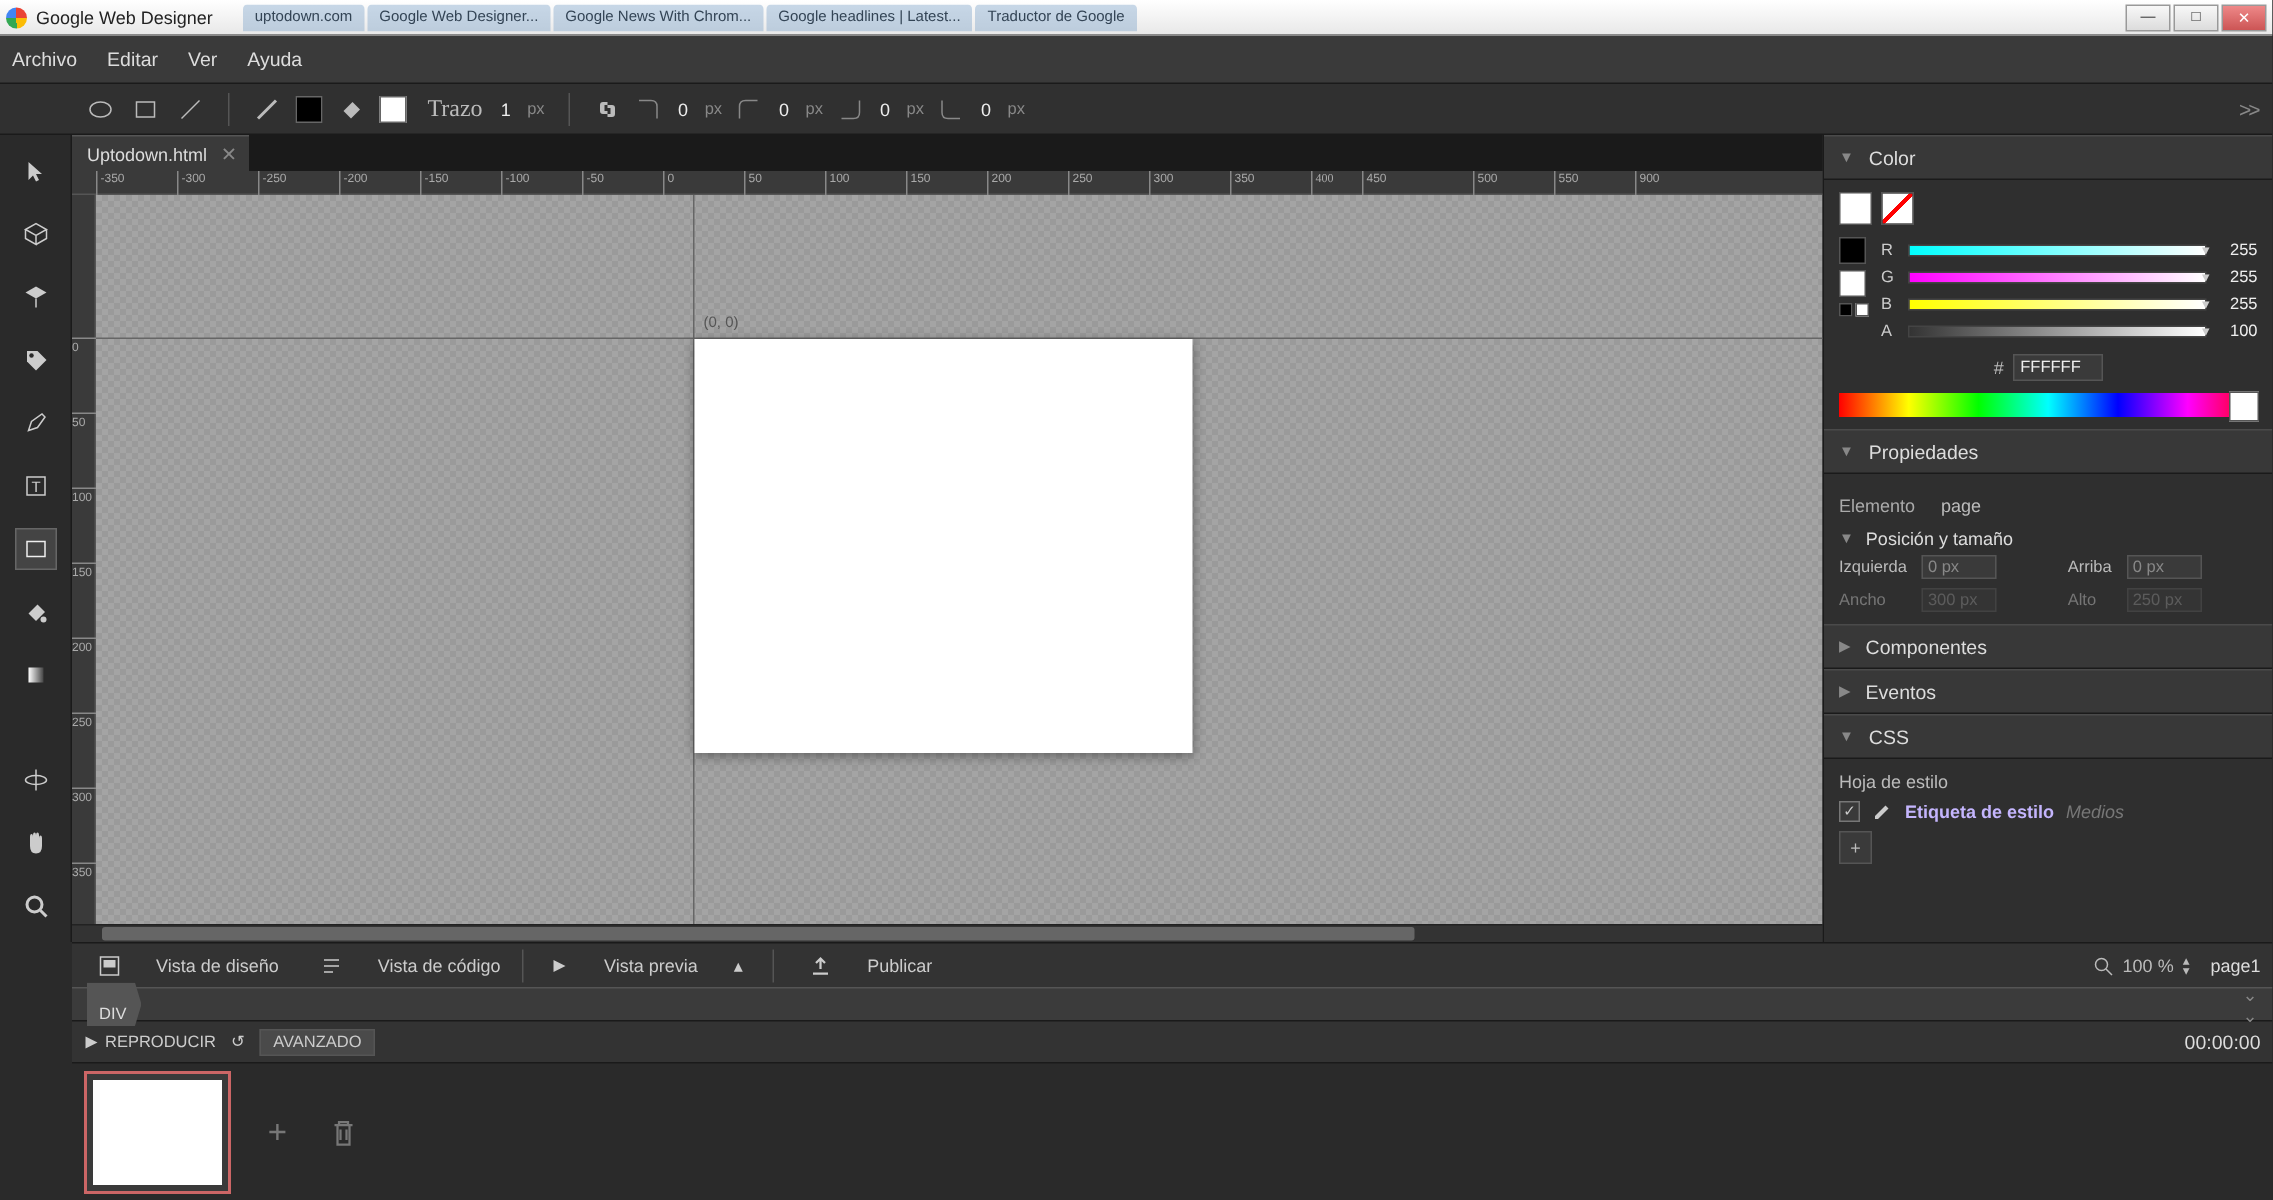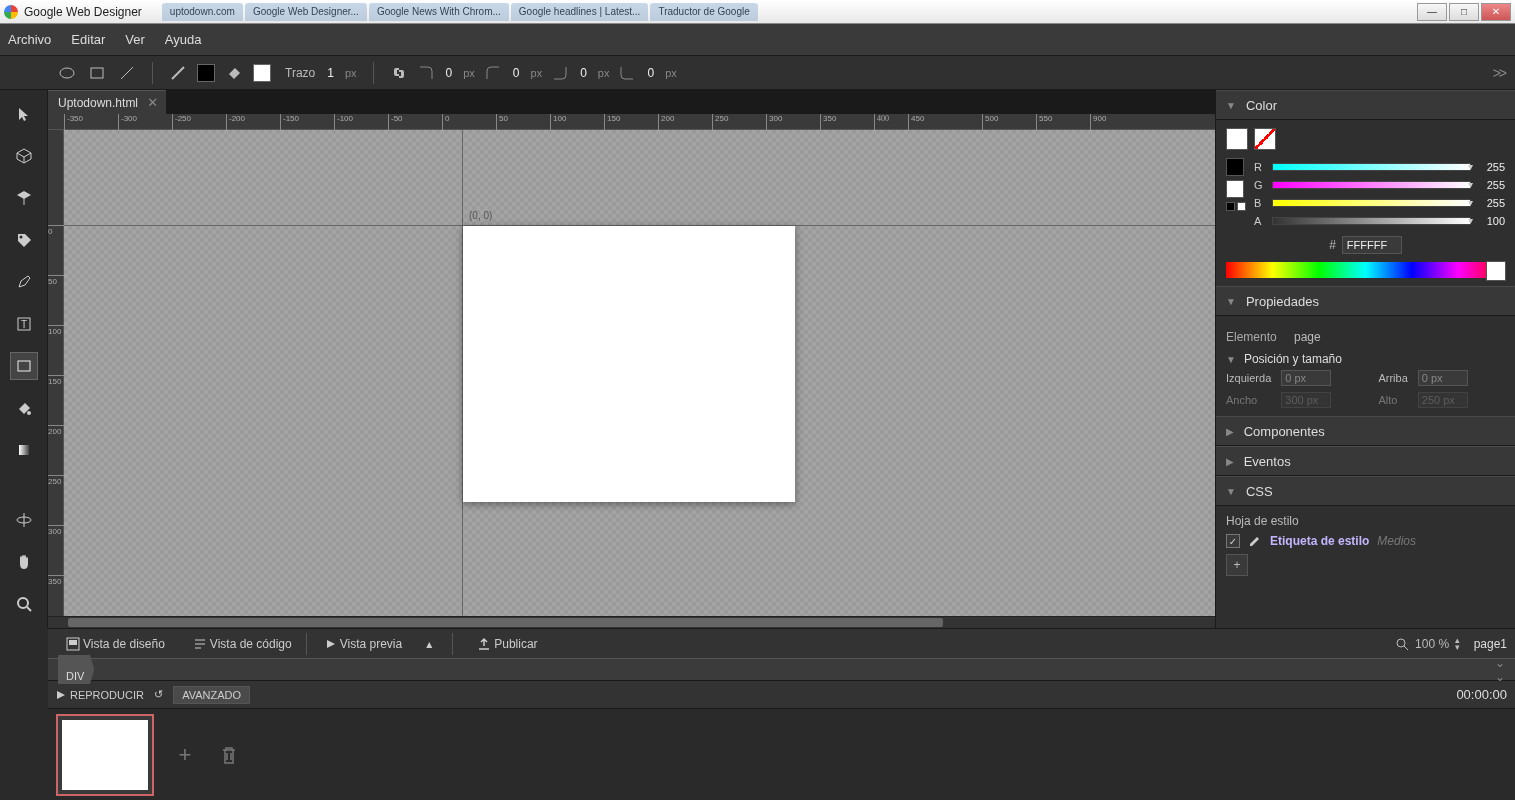--- a/index.html
+++ b/index.html
@@ -18,21 +18,21 @@
 
 .menubar { height: 32px; background: #3a3a3a; display: flex; align-items: center; padding: 0 8px; gap: 20px; font-size: 13px; color: #ddd; border-bottom: 1px solid #1a1a1a; }
 .menubar span { cursor: pointer; }
 
 
 .optbar { height: 34px; background: #303030; display: flex; align-items: center; padding: 0 10px; gap: 10px; border-bottom: 1px solid #1a1a1a; position:relative;}
 .shapegrp { display:flex; gap:12px; align-items:center; margin-left:48px;}
 .shapebtn { width: 18px; height: 18px; display:flex; align-items:center; justify-content:center; cursor:pointer;}
 .sep { width:1px; height:22px; background:#555; margin:0 6px;}
 .swatch { width:18px; height:18px; border:1px solid #666; cursor:pointer;}
-.optlabel { font-size:12px; color:#bbb; margin-left:4px;}
+.optlabel { font-size:16px; color:#bbb; margin-left:4px;font-family:Liberation Serif, serif;}
 .optval { font-size:12px; color:#eee; margin-left:2px;}
 .optunit { font-size:11px; color:#888; margin-left:1px;}
 .cornericon { width:16px; height:16px; display:inline-block;}
 .expand { position:absolute; right:10px; font-size:14px; color:#888; cursor:pointer; letter-spacing:-2px;}
 
 
 .mainrow { display:flex; height: calc(800px - 24px - 32px - 34px - 30px - 28px - 22px - 92px); }
 .toolcol { width:48px; background:#2a2a2a; border-right:1px solid #1a1a1a; display:flex; flex-direction:column; align-items:center; padding-top:10px; gap:14px;}
 .toolbtn { width:28px; height:28px; display:flex; align-items:center; justify-content:center; cursor:pointer; color:#bbb;}
 .toolbtn.active { background:#444; border:1px solid #666;}
@@ -78,21 +78,21 @@
 .proprow input { background:#3a3a3a; border:1px solid #555; color:#eee; font-size:11px; padding:2px 4px; flex:1;}
 .subhdr { display:flex; align-items:center; gap:8px; color:#ddd; margin:8px 0 4px; font-size:12px;}
 .pos-grid { display:grid; grid-template-columns: auto 1fr auto 1fr; gap:6px 10px; align-items:center; font-size:11px;}
 .pos-grid input { background:#3a3a3a; border:1px solid #555; color:#888; font-size:11px; padding:1px 3px; width:50px;}
 .cssrow { display:flex; align-items:center; gap:8px; margin:6px 0;}
 .chk { width:14px; height:14px; border:1px solid #777; background:#3a3a3a; display:flex; align-items:center; justify-content:center; font-size:10px; color:#ccc;}
 .addbtn { width:22px; height:22px; background:#3a3a3a; border:1px solid #555; display:flex; align-items:center; justify-content:center; cursor:pointer; margin-top:4px;}
 
 
 .viewbar { height:30px; background:#333; border-top:1px solid #1a1a1a; display:flex; align-items:center; padding:0 8px; gap:8px; font-size:12px; margin-left:48px;}
-.viewbtn { display:flex; align-items:center; gap:3px; padding:4px 10px; cursor:pointer; color:#ccc;}
+.viewbtn { display:flex; align-items:center; gap:24px; padding:4px 10px; cursor:pointer; color:#ccc;}
 .viewbtn.sep-after { border-right:1px solid #555; padding-right:14px;}
 .viewbar .spacer { flex:1;}
 .zoom { display:flex; align-items:center; gap:6px; color:#bbb;}
 
 
 .crumb { height:22px; background:#3b3b3b; border-top:1px solid #555; margin-left:48px; display:flex; align-items:center; font-size:11px; padding:0 10px; position:relative;}
 .crumb .chip { background:#555; padding:15px 10px 2px 8px; clip-path:polygon(0 0,88% 0,100% 50%,88% 100%,0 100%); color:#ddd;}
 .crumb .dd { position:absolute; right:10px; color:#888; font-size:12px; cursor:pointer;}
 
 

